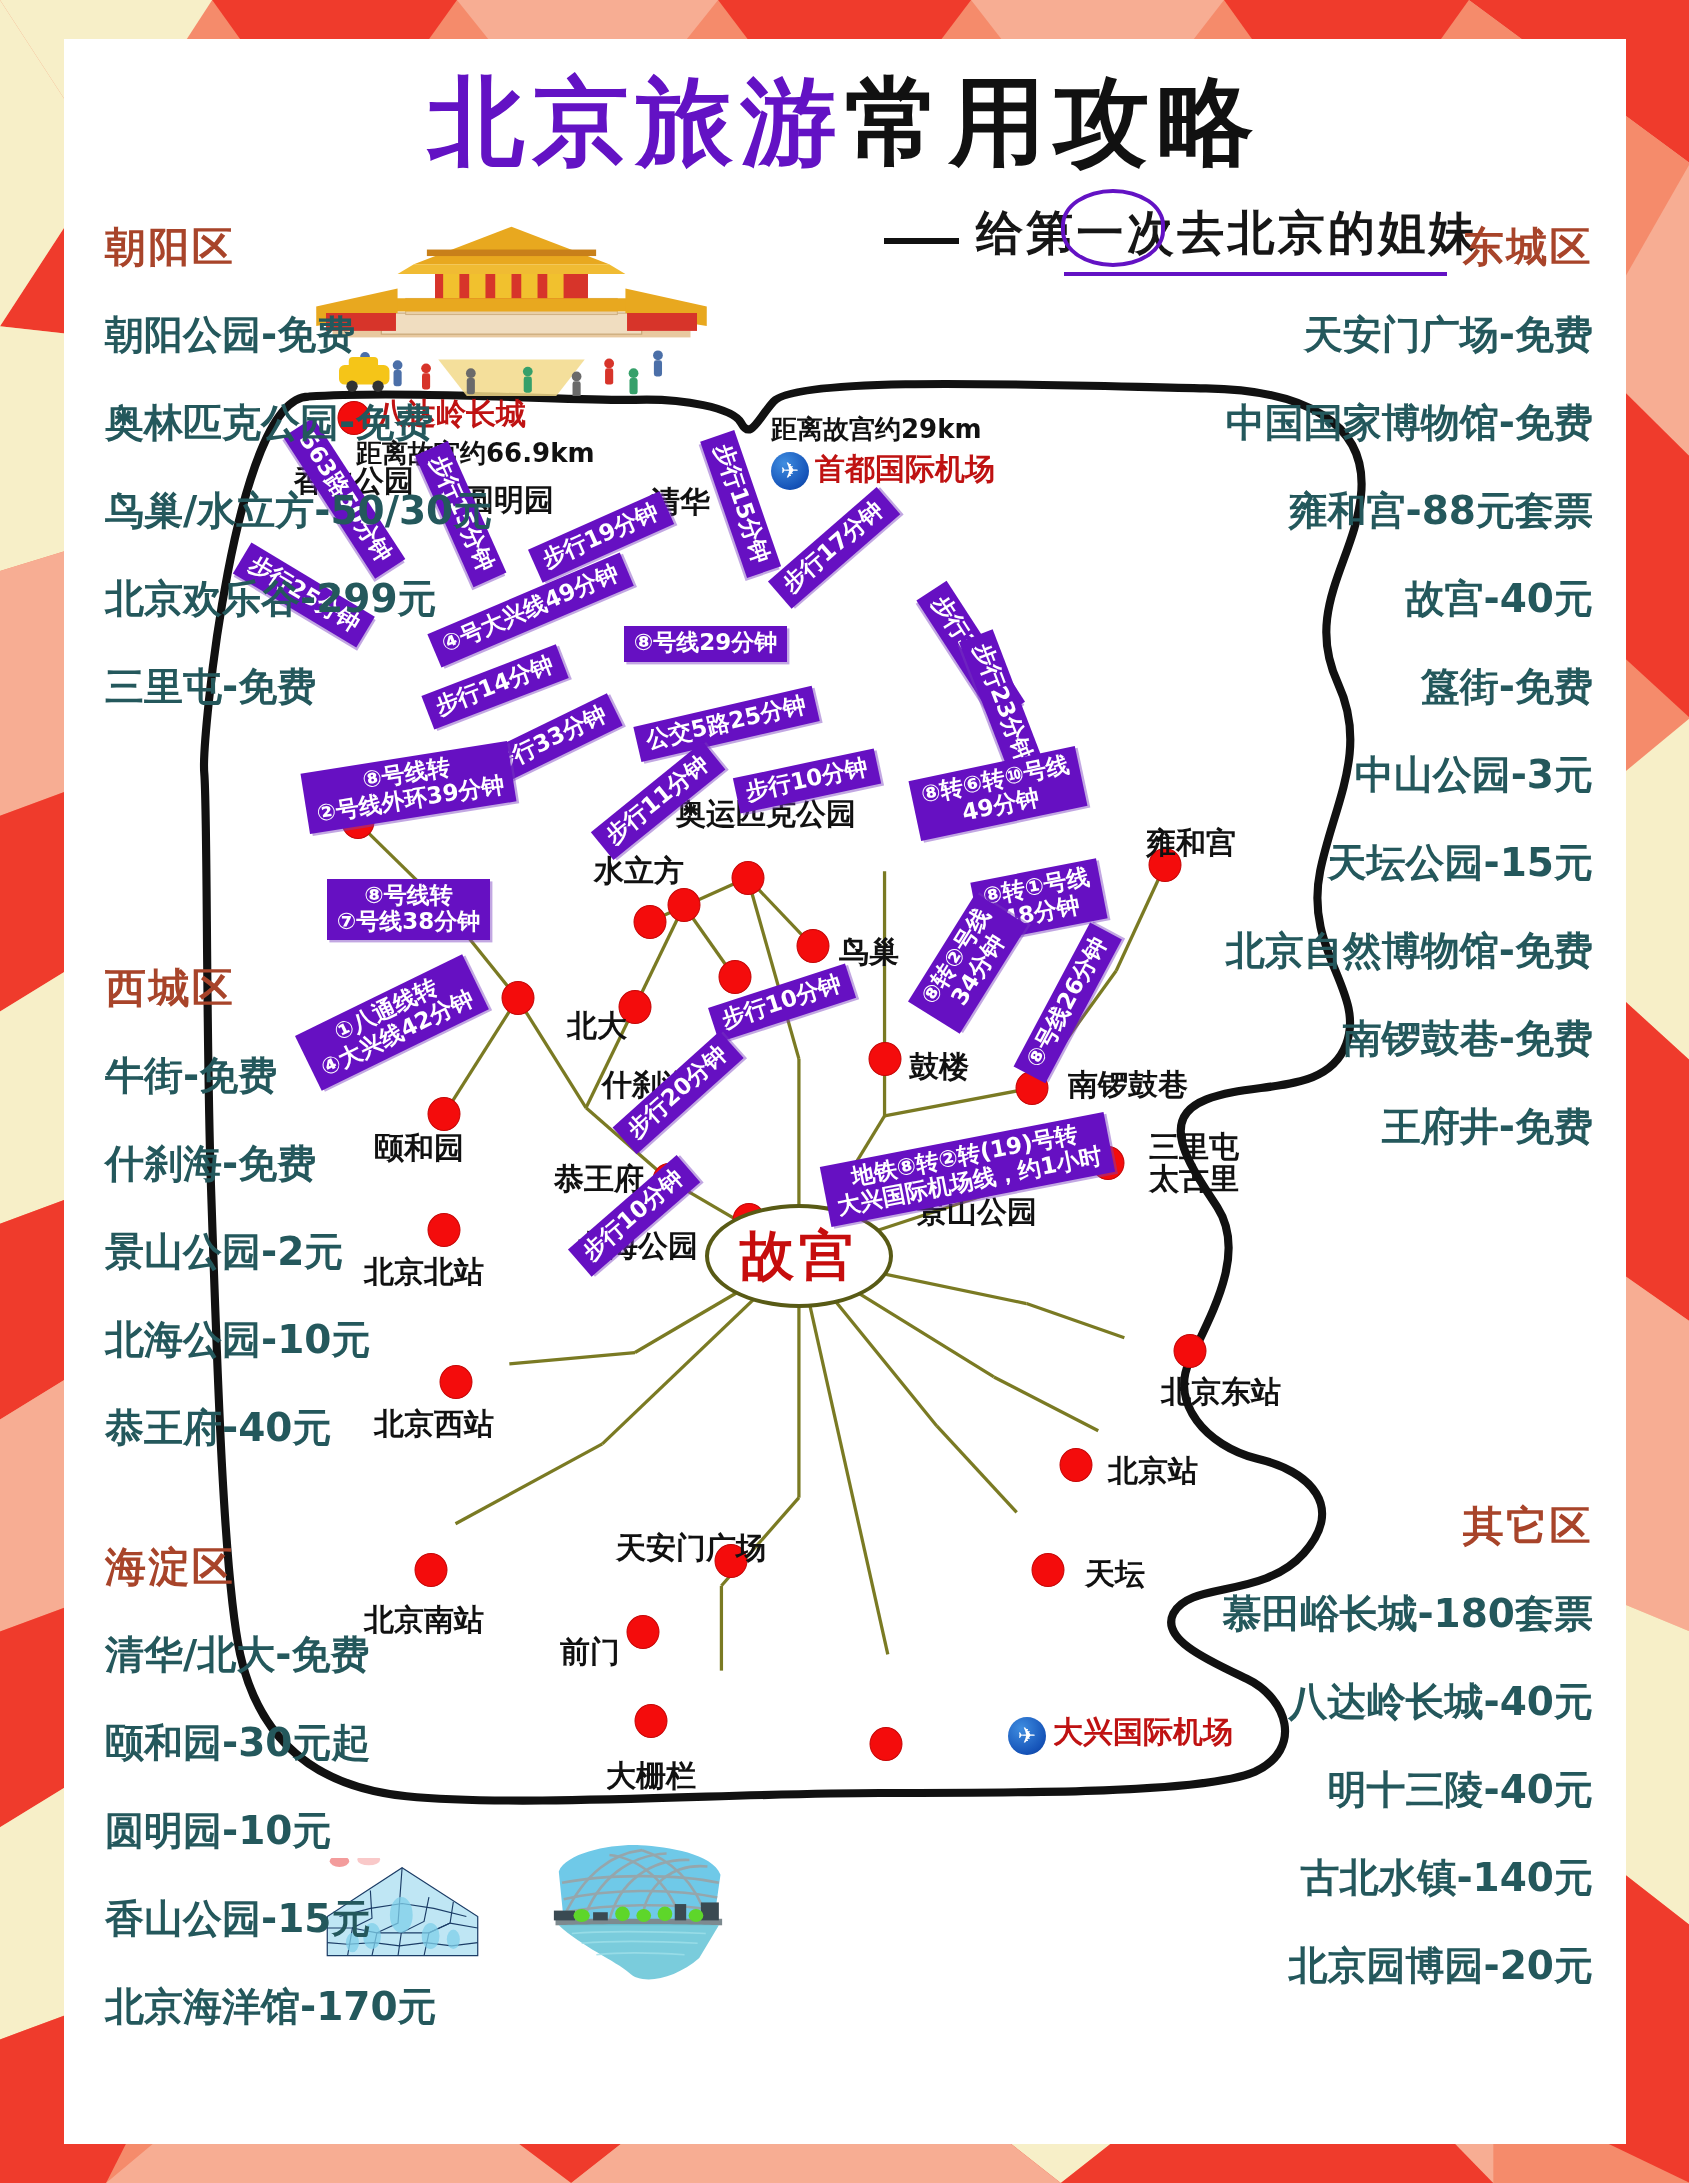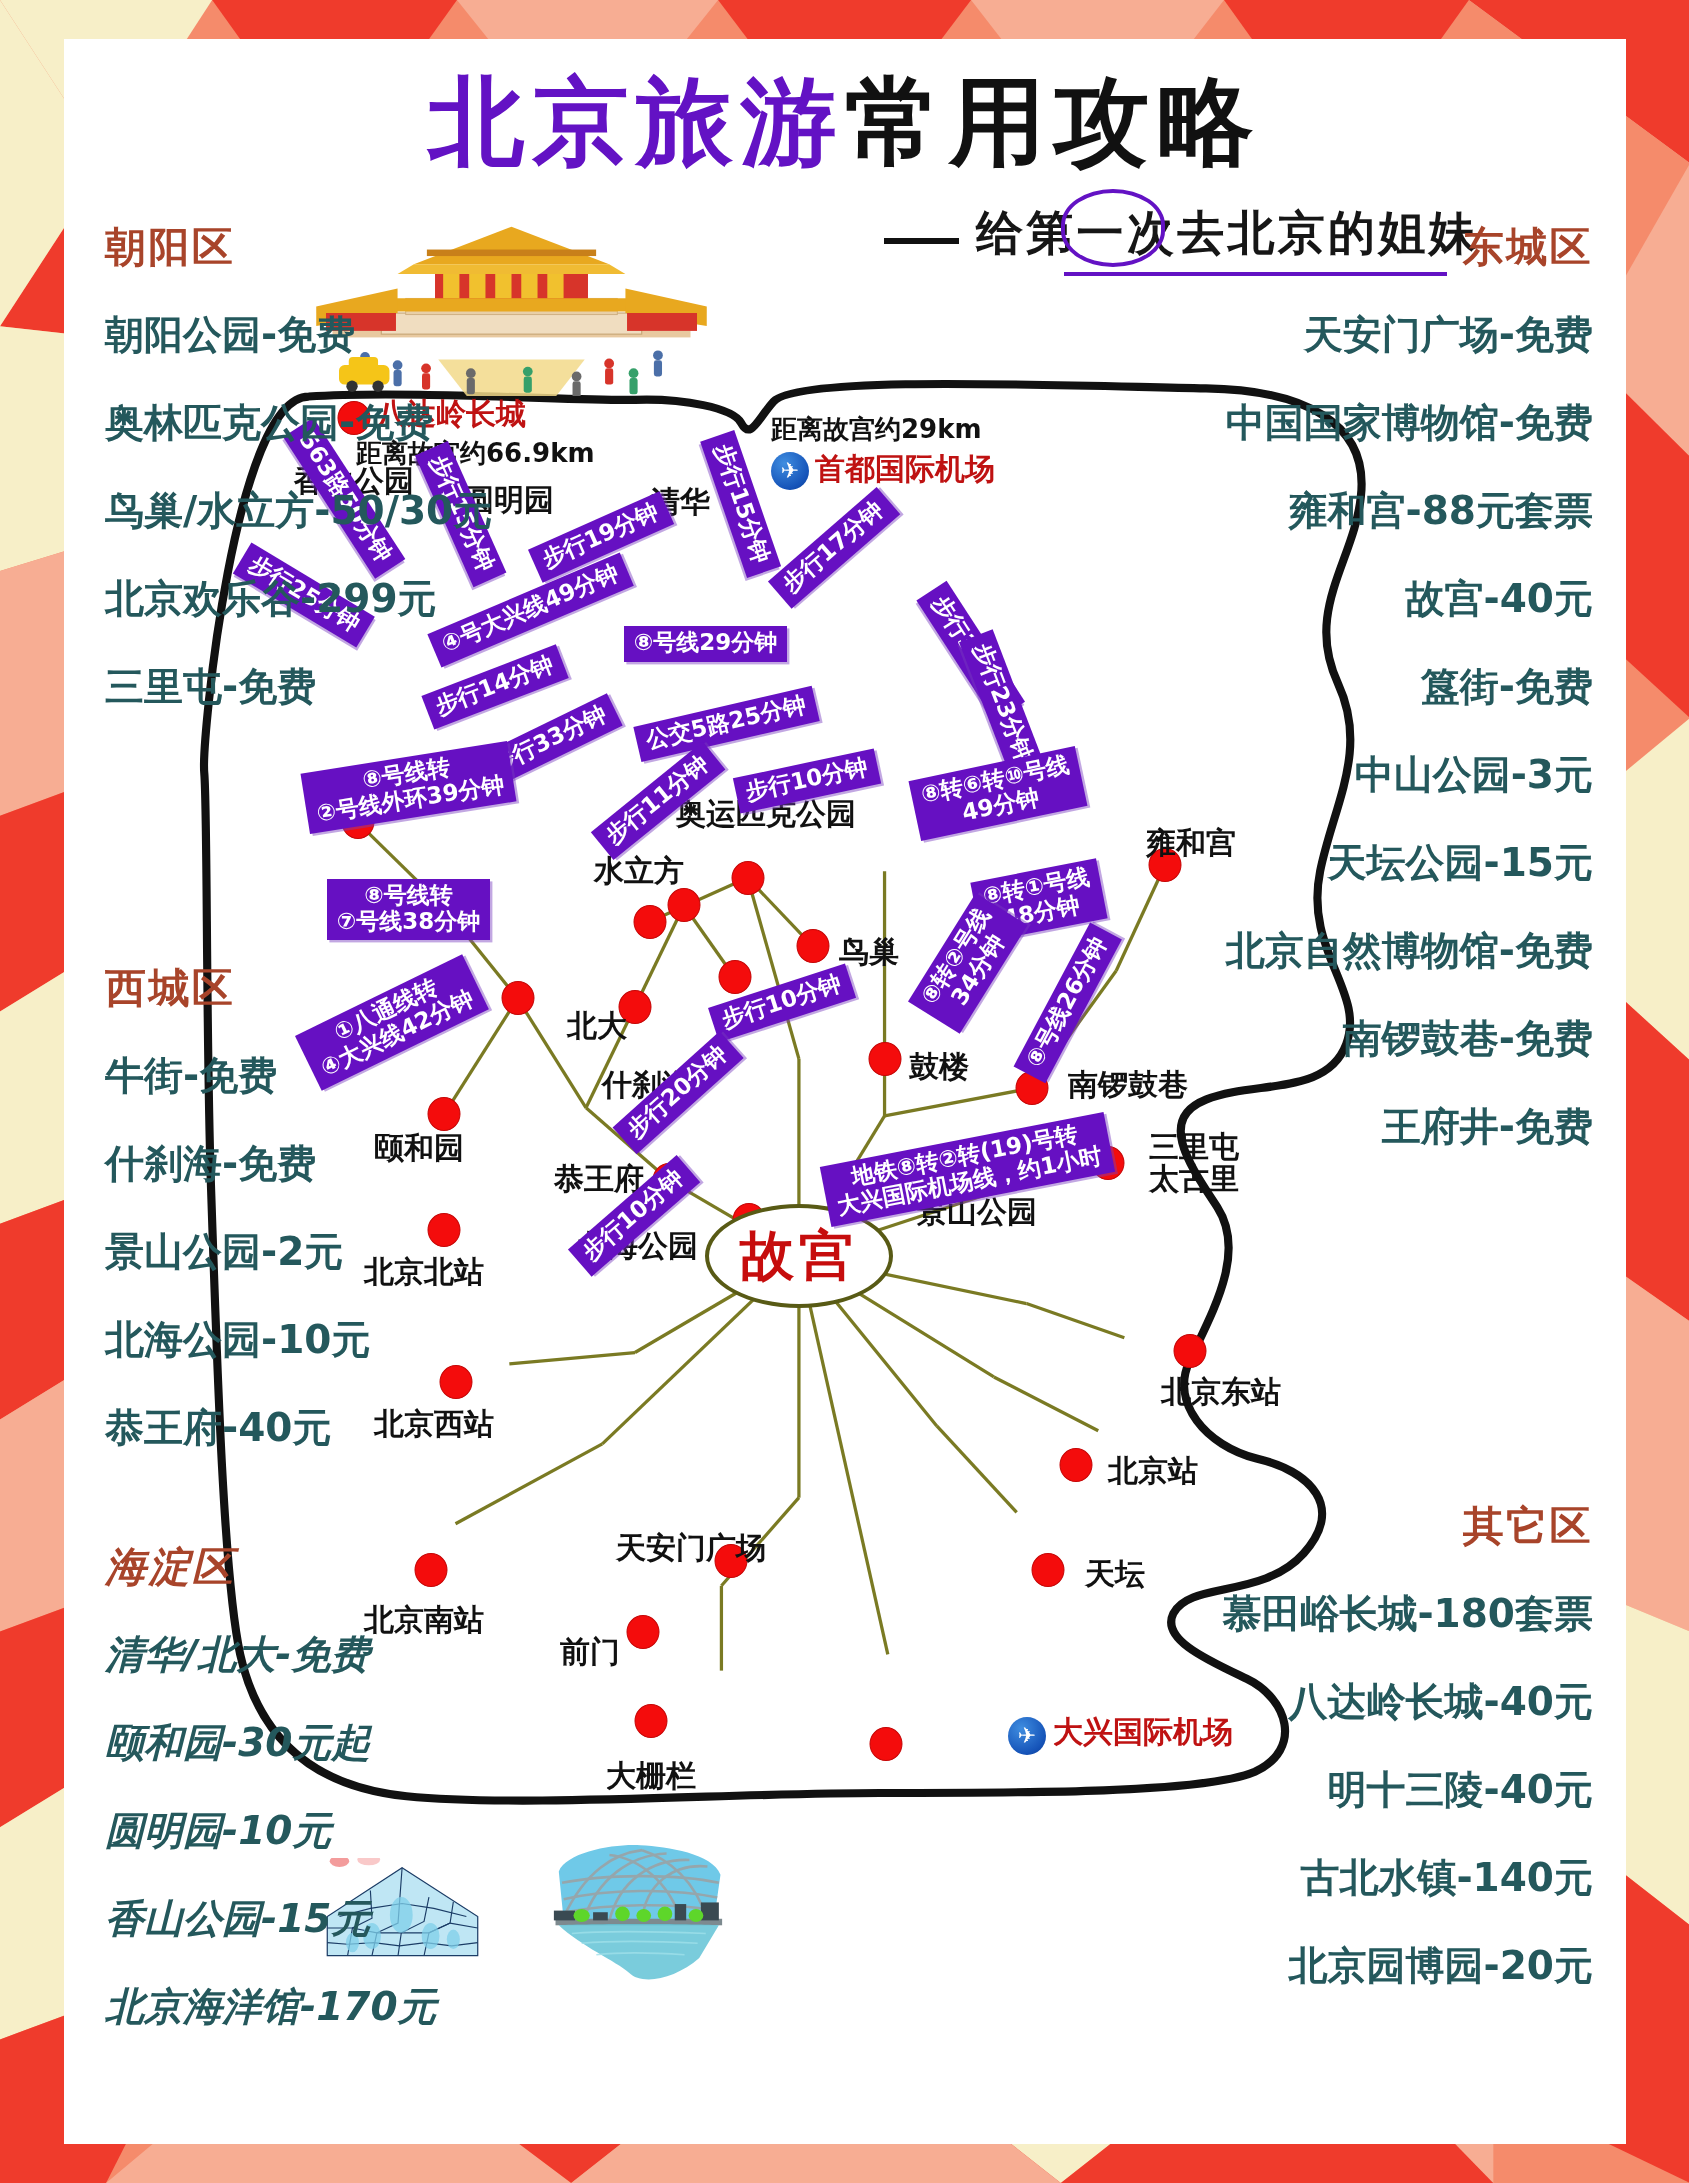--- a/index.html
+++ b/index.html
@@ -87,21 +87,21 @@
     font-family: "DejaVu Sans", "Liberation Sans", sans-serif;
   }
   .col { position: absolute; z-index: 6; }
   .col-left  { text-align: left;  }
   .col-right { text-align: right; }
   .col .district-head { margin-bottom: 33px; }
   .col .district-item { margin-bottom: 34px; }
 
   #col-chaoyang { left: 41px;  top: 181px; }
   #col-xicheng  { left: 41px;  top: 922px; }
-  #col-haidian  { left: 41px;  top: 1501px; font-style: italic; }
+  #col-haidian  { left: 41px;  top: 1501px; }
   #col-dongcheng{ right: 33px; top: 181px; }
   #col-other    { right: 33px; top: 1460px; }
 
   
   #map-layer { position: absolute; left: 0; top: 0; width: 1562px; height: 2105px; z-index: 4; }
   #map-layer svg { position: absolute; left: 0; top: 0; }
 
   .node-dot {
     position: absolute; width: 33px; height: 34px;
     background: #f40c0c; border-radius: 50%;

